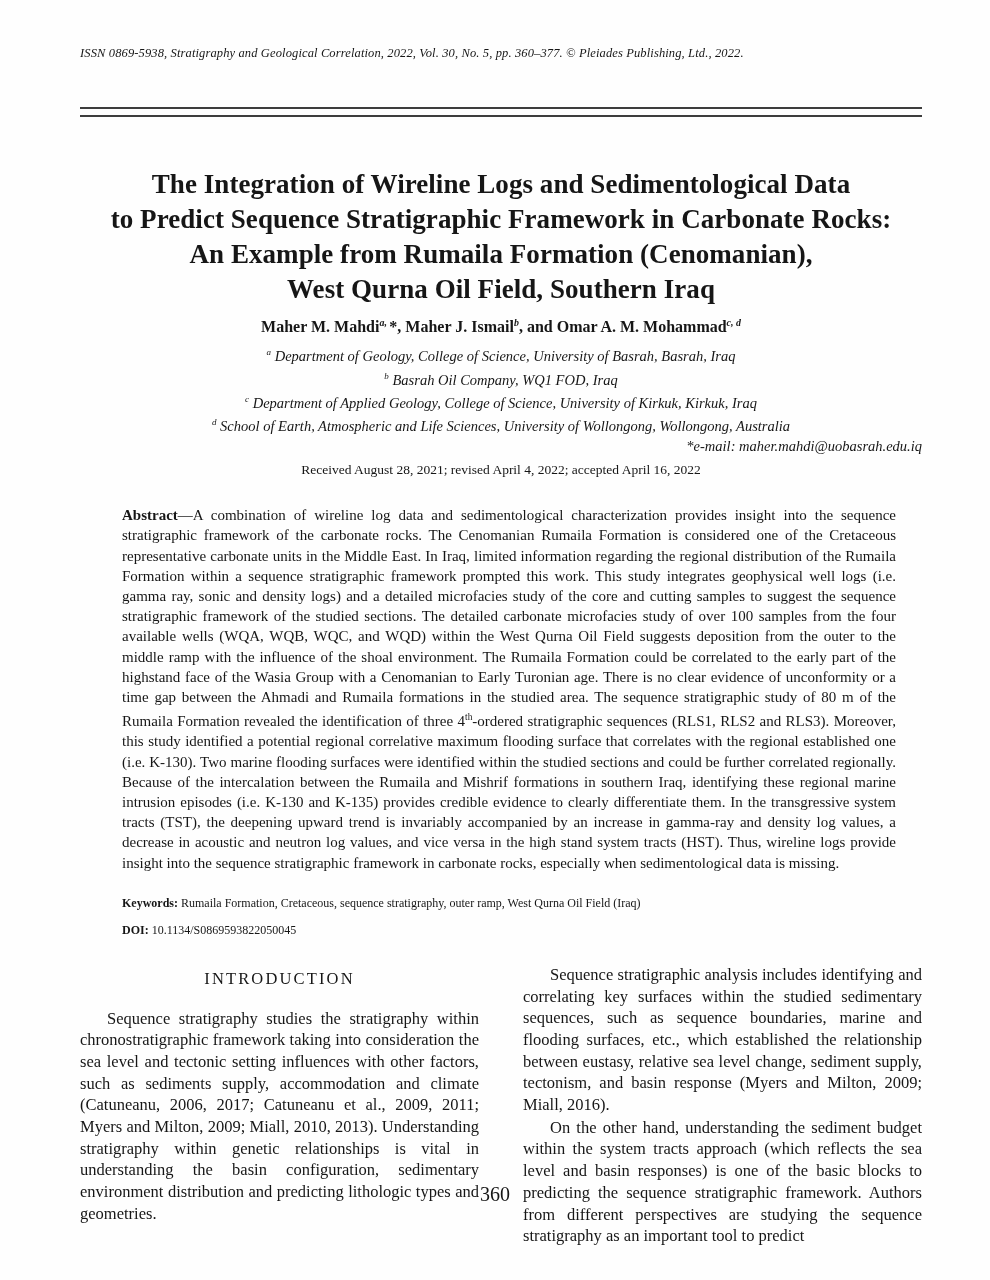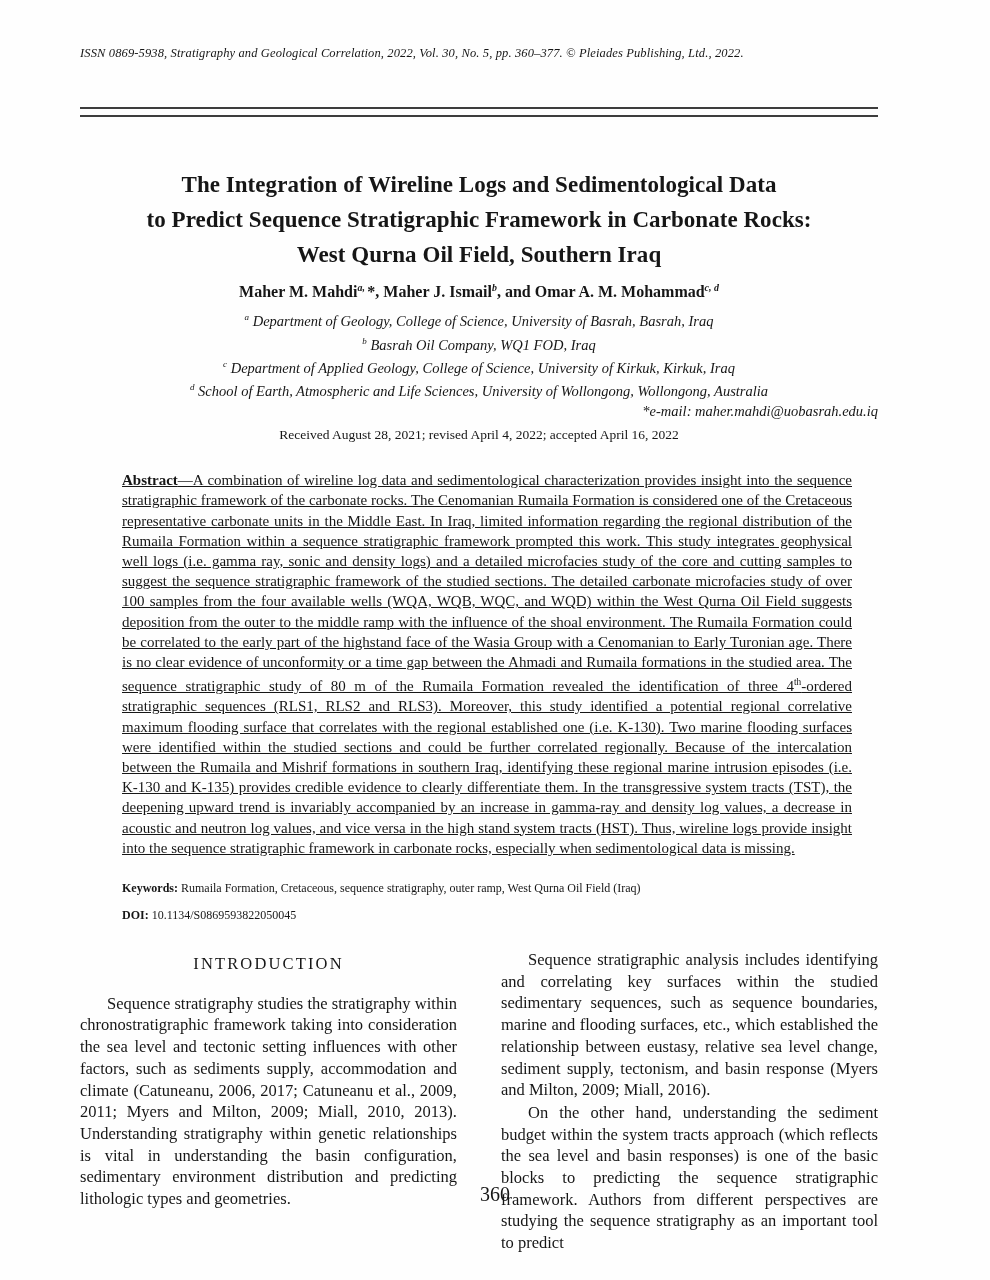--- a/index.html
+++ b/index.html
@@ -9,40 +9,40 @@
   }
   .page {
     position: relative;
     width: 990px;
     height: 1280px;
     background: #fefefe;
     color: #161616;
     font-family: "Liberation Serif", serif;
     overflow: hidden;
     box-sizing: border-box;
-    padding: 0 112px 0 80px;
+    padding: 0 68px 0 80px;
   }
   .issn-line {
     margin-top: 46px;
     font-style: italic;
     font-size: 12.5px;
     letter-spacing: 0.01em;
     white-space: nowrap;
   }
   .double-rule {
     margin-top: 46px;
     height: 6px;
     border-top: 2.5px solid #3d3d3d;
     border-bottom: 2.5px solid #3d3d3d;
   }
   .title-block {
     margin-top: 50px;
     text-align: center;
     font-weight: bold;
-    font-size: 23px;
+    font-size: 27px;
     line-height: 35px;
     letter-spacing: 0.002em;
   }
   .authors-line {
     margin-top: 10px;
     text-align: center;
     font-weight: bold;
     font-size: 16px;
   }
   .authors-line sup { font-style: italic; font-size: 0.62em; }
@@ -64,21 +64,20 @@
     margin-top: 5px;
     text-align: center;
     font-size: 13.5px;
     line-height: 18px;
   }
   .abstract {
     margin: 26px 26px 0 42px;
     text-align: justify;
     font-size: 15px;
     line-height: 20.2px;
-    text-decoration: underline;
   }
   .abstract sup { font-style: normal; font-size: 0.62em; }
   .meta-line {
     margin: 0 26px 0 42px;
     font-size: 12px;
     line-height: 20px;
   }
   .keywords-line { margin-top: 20px; }
   .doi-line { margin-top: 7px; }
   .b { font-weight: bold; }
@@ -114,20 +113,21 @@
 
 <div class="page">
 
   <div class="issn-line">ISSN 0869-5938, Stratigraphy and Geological Correlation, 2022, Vol. 30, No. 5, pp. 360–377. © Pleiades Publishing, Ltd., 2022.</div>
 
   <div class="double-rule"></div>
 
   <div class="title-block">
     <div>The Integration of Wireline Logs and Sedimentological Data</div>
     <div>to Predict Sequence Stratigraphic Framework in Carbonate Rocks:</div>
+    <div>An Example from Rumaila Formation (Cenomanian),</div>
     <div>West Qurna Oil Field, Southern Iraq</div>
   </div>
 
   <div class="authors-line"><span>Maher M. Mahdi</span><sup>a, </sup><span>*, Maher J. Ismail</span><sup>b</sup><span>, and Omar A. M. Mohammad</span><sup>c, d</sup></div>
 
   <div class="affil-block">
     <div><sup>a</sup><span> Department of Geology, College of Science, University of Basrah, Basrah, Iraq</span></div>
     <div><sup>b</sup><span> Basrah Oil Company, WQ1 FOD, Iraq</span></div>
     <div><sup>c</sup><span> Department of Applied Geology, College of Science, University of Kirkuk, Kirkuk, Iraq</span></div>
     <div><sup>d</sup><span> School of Earth, Atmospheric and Life Sciences, University of Wollongong, Wollongong, Australia</span></div>

